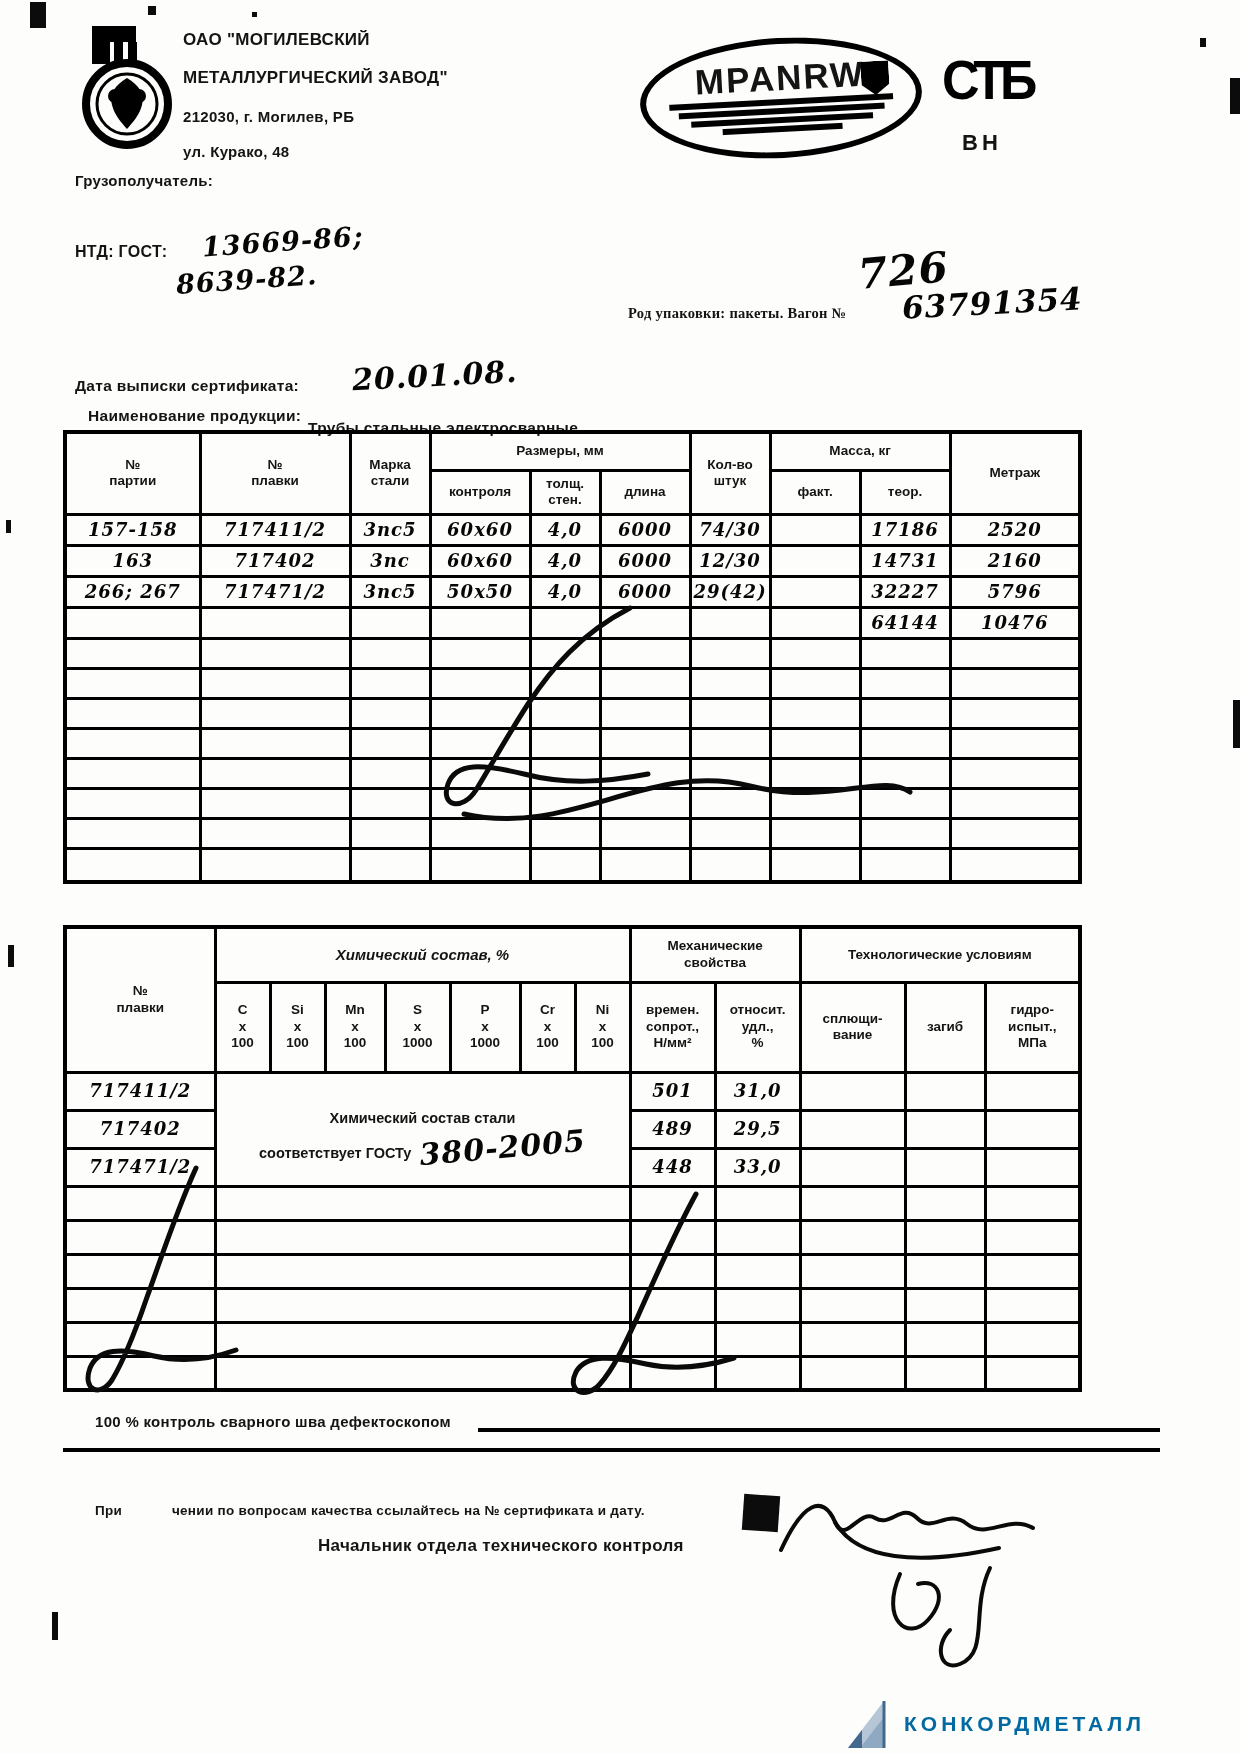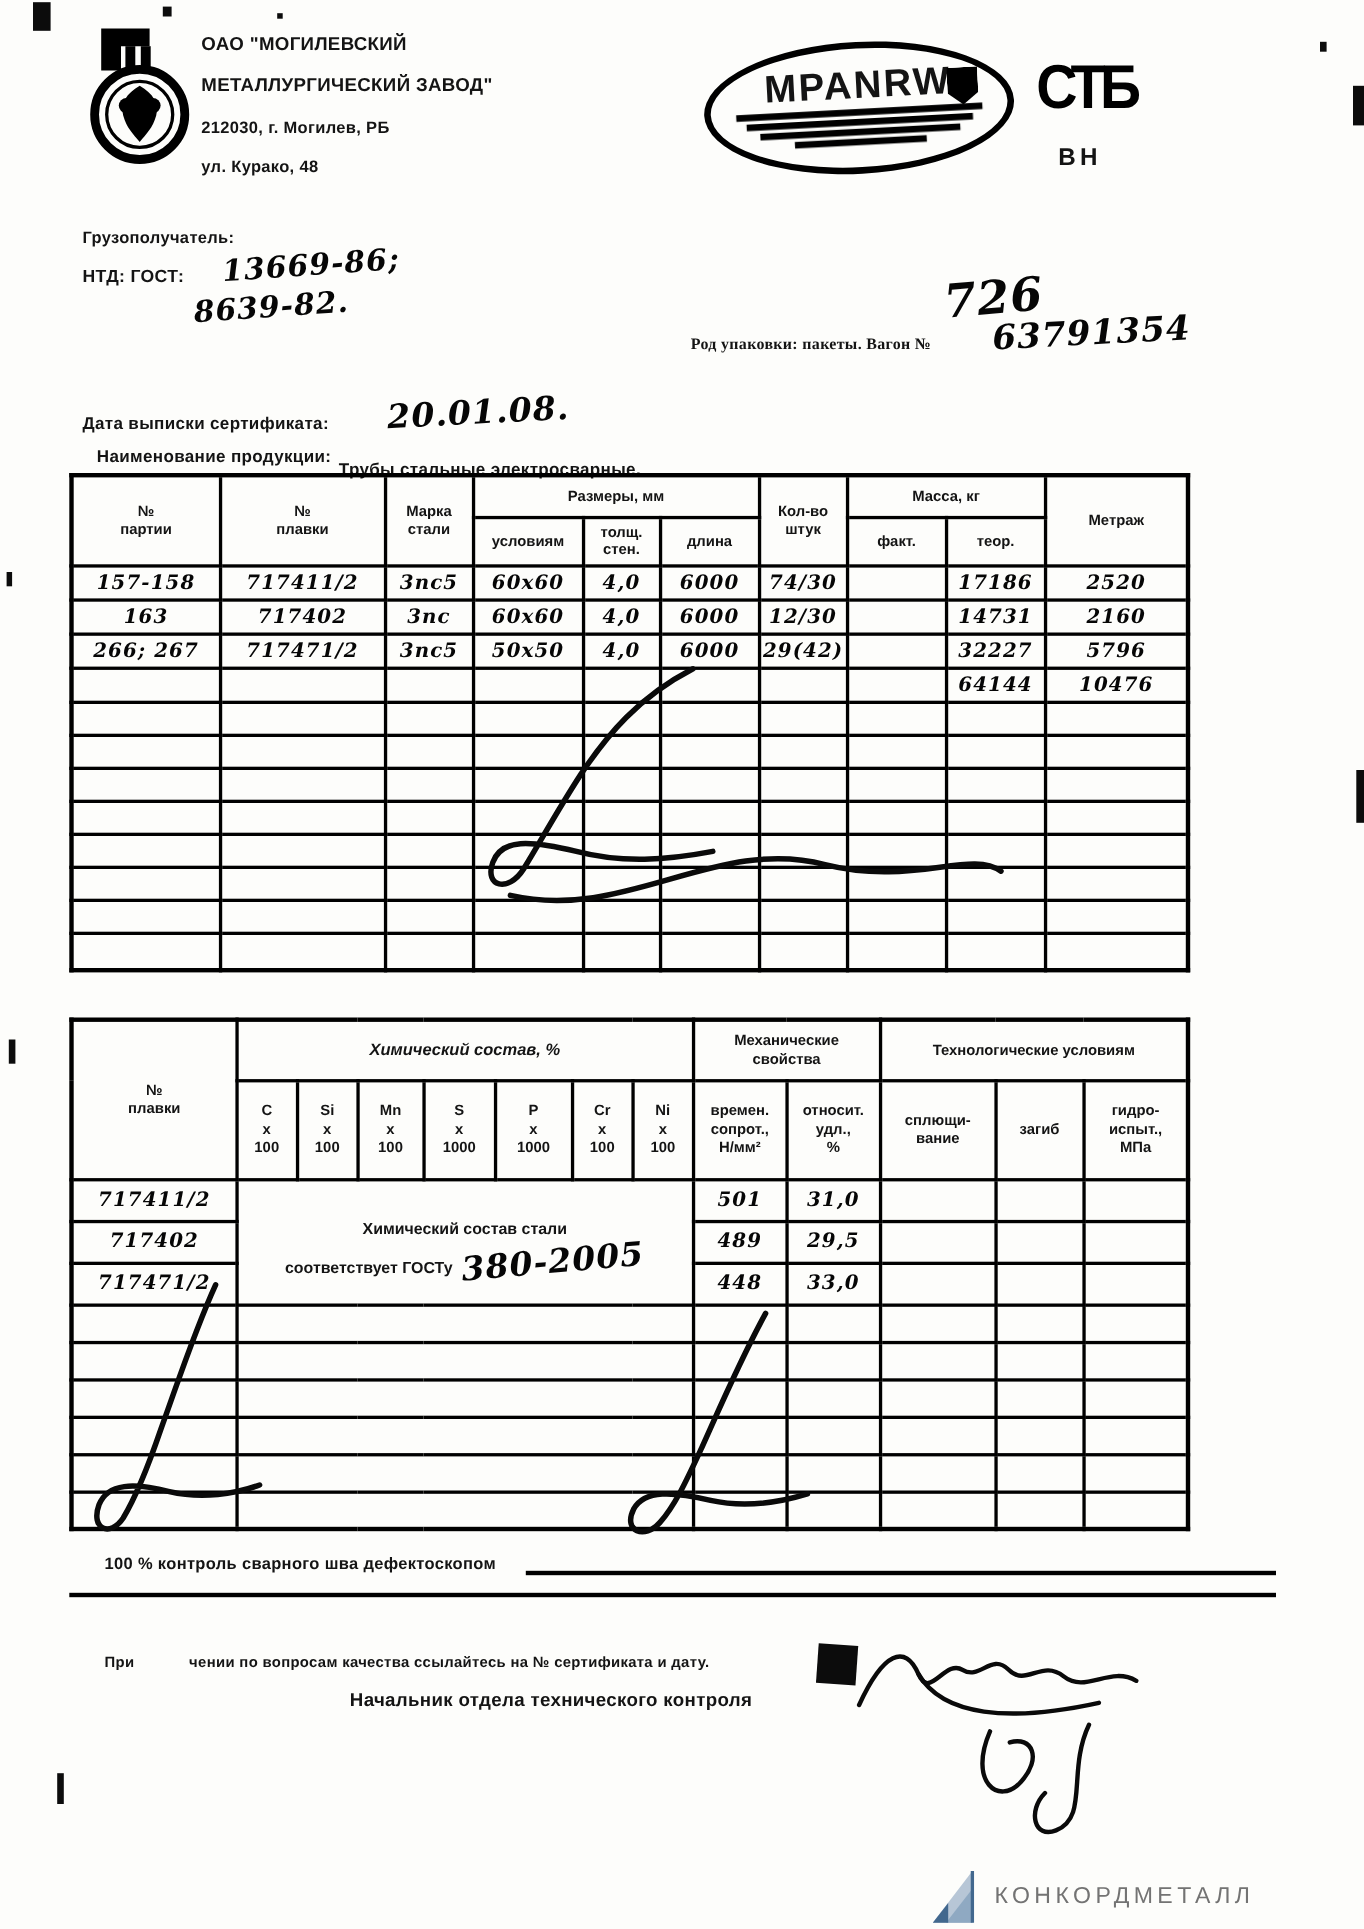--- a/index.html
+++ b/index.html
@@ -44,22 +44,22 @@
   .shield { position:absolute; right:26px; top:22px; width:28px; height:34px; background:#000;
             clip-path:polygon(0 0,100% 0,100% 68%,50% 100%,0 68%); }
   .stb { left:942px; top:50px; font-weight:bold; font-size:52px; letter-spacing:-5px;
          transform:scaleY(1.08); color:#000; }
   .vn  { left:962px; top:130px; font-weight:bold; font-size:22px; letter-spacing:4px; }
 
   .speck { position:absolute; background:#0c0c0c; }
 
   
   .brand { left:842px; top:1696px; display:flex; align-items:center; }
-  .brand-text { margin-left:12px; font-weight:normal; font-size:21px; letter-spacing:4px;
-                color:#737373; }
+  .brand-text { margin-left:12px; font-weight:bold; font-size:21px; letter-spacing:4px;
+                color:#0369a1; }
 
   .rule { position:absolute; background:#000; }
 </style>
 </head>
 <body>
 
 <div class="page">
 
   <svg class="abs" style="left:80px; top:20px;" width="95" height="130" viewBox="0 0 95 130">
     <path d="M12 6 h44 v16 h-26 v22 h-18 z" fill="#000"></path>
@@ -69,21 +69,21 @@
     <circle cx="47" cy="84" r="30" fill="none" stroke="#000" stroke-width="3"></circle>
     <path d="M47 58 c-12 7 -18 16 -15 27 c3 11 9 17 15 24 c6 -7 12 -13 15 -24 c3 -11 -3 -20 -15 -27 z" fill="#000"></path>
     <circle cx="35" cy="76" r="7" fill="#000"></circle>
     <circle cx="59" cy="76" r="7" fill="#000"></circle>
   </svg>
 
   <div class="abs pr" style="left:183px; top:30px; font-size:17px;">ОАО "МОГИЛЕВСКИЙ</div>
   <div class="abs pr" style="left:183px; top:68px; font-size:17px;">МЕТАЛЛУРГИЧЕСКИЙ ЗАВОД"</div>
   <div class="abs pr" style="left:183px; top:108px; font-size:15px;">212030, г. Могилев, РБ</div>
   <div class="abs pr" style="left:183px; top:143px; font-size:15px;">ул. Курако, 48</div>
-  <div class="abs pr" style="left:75px; top:172px; font-size:15px; filter:blur(0.4px);margin-top:36px;">Грузополучатель:</div>
+  <div class="abs pr" style="left:75px; top:172px; font-size:15px; filter:blur(0.4px);">Грузополучатель:</div>
 
   <div class="abs mpa">
     <div class="mpa-txt">MPANRW</div>
     <div class="shield"></div>
     <div class="mpa-bars">
       <div style="width:224px;"></div>
       <div style="width:206px;"></div>
       <div style="width:182px;"></div>
       <div style="width:120px;"></div>
     </div>
@@ -127,21 +127,21 @@
 плавки</th>
       <th rowspan="2">Марка
 стали</th>
       <th colspan="3">Размеры, мм</th>
       <th rowspan="2">Кол-во
 штук</th>
       <th colspan="2">Масса, кг</th>
       <th rowspan="2">Метраж</th>
     </tr>
     <tr class="h2">
-      <th>условиям</th>
+      <th>контроля</th>
       <th>толщ.
 стен.</th>
       <th>длина</th>
       <th>факт.</th>
       <th>теор.</th>
     </tr>
     <tr class="d">
       <td class="hw">157-158</td>
       <td class="hw">717411/2</td>
       <td class="hw">3пс5</td>

